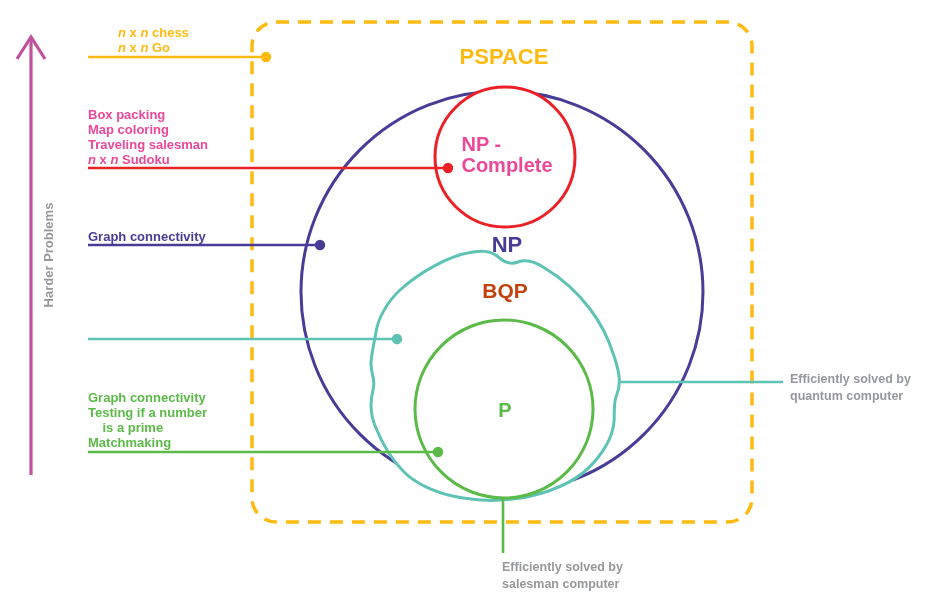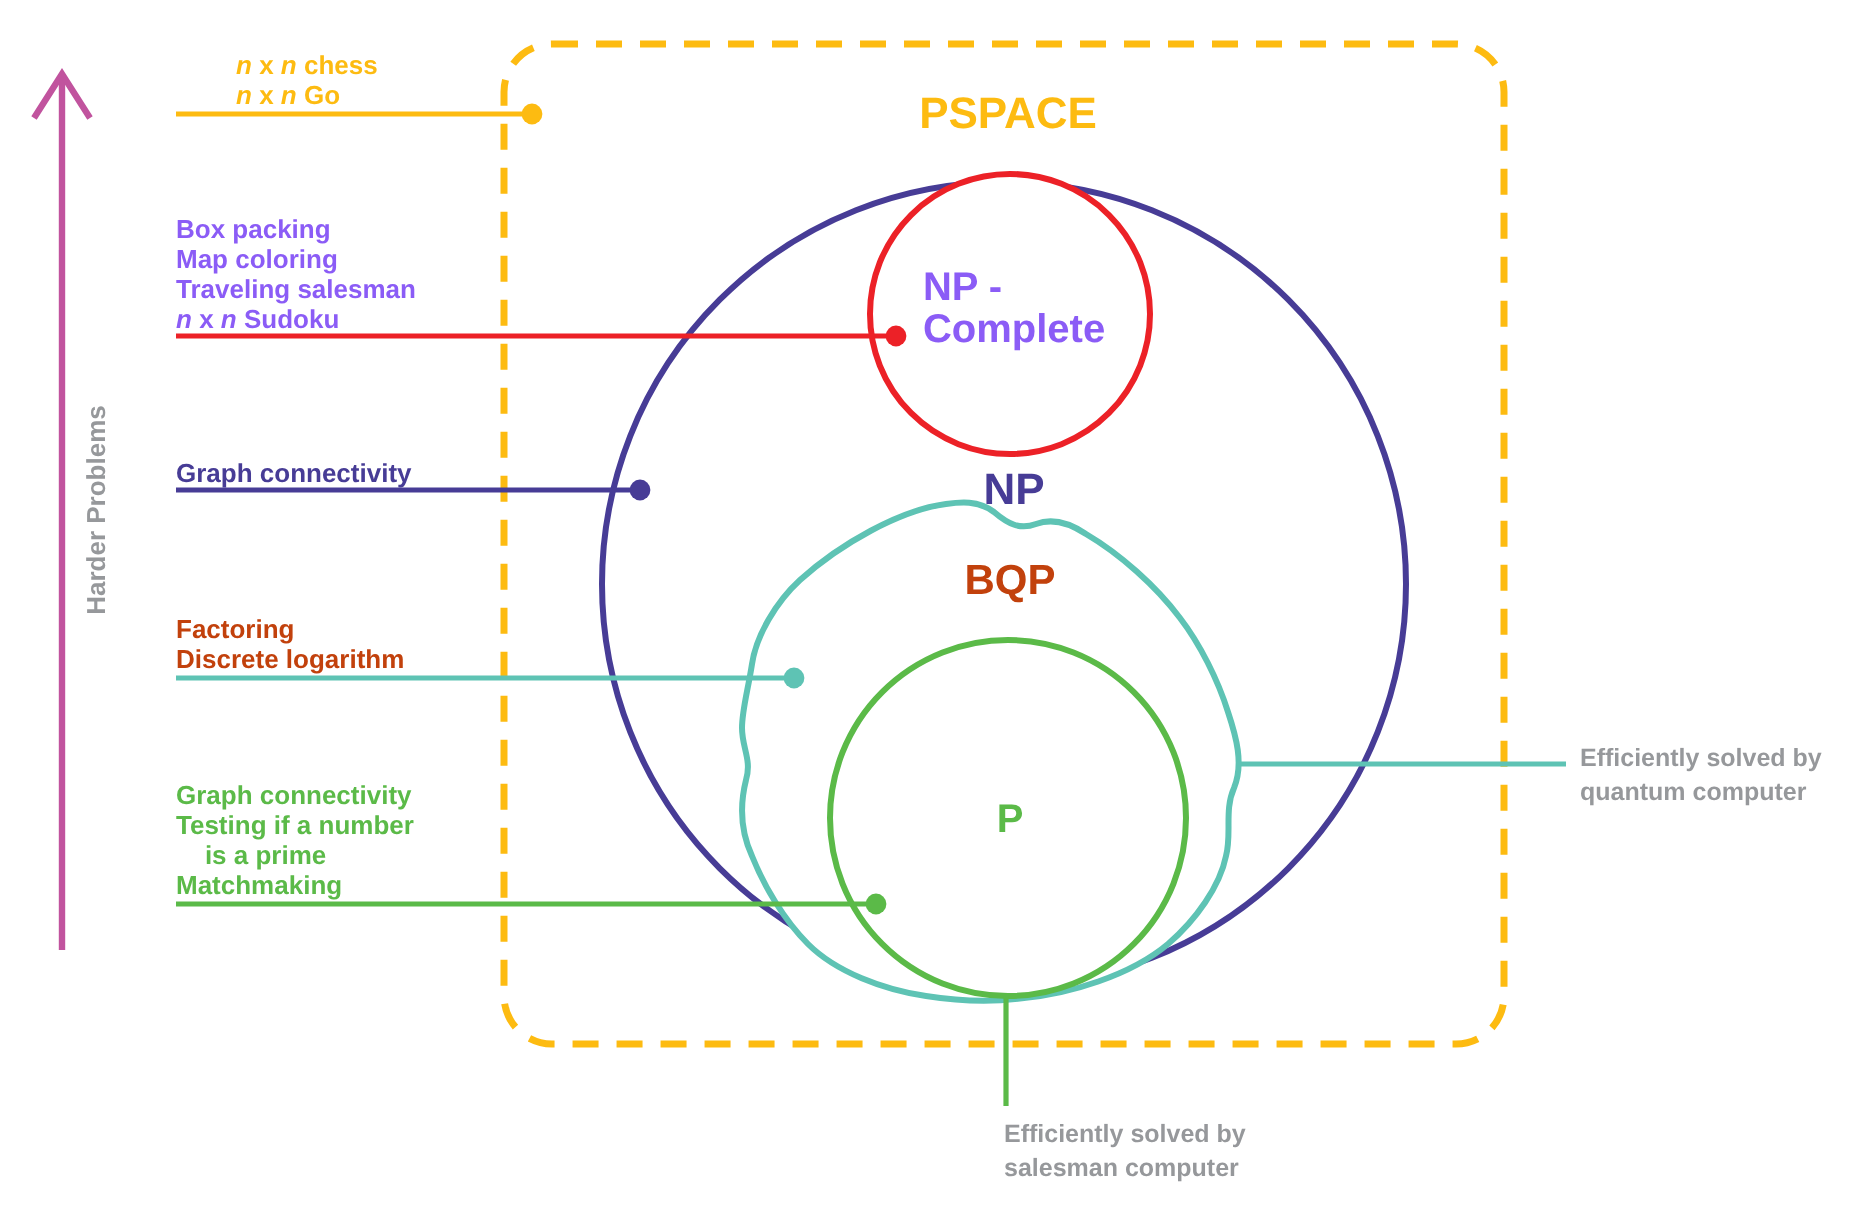--- a/index.html
+++ b/index.html
@@ -4,21 +4,21 @@
 <style>
   html,body{margin:0;padding:0;background:#ffffff;}
   .canvas{
     position:relative;width:925px;height:610px;background:#ffffff;overflow:hidden;
     font-family:"Liberation Sans", sans-serif;font-weight:bold;
   }
   .canvas svg{position:absolute;left:0;top:0;}
   .txt{position:absolute;white-space:nowrap;}
   .txt .ln{line-height:15px;font-size:13px;}
   .c-yellow{color:#FDBB11;}
-  .c-red{color:#8b5cf6;}
+  .c-red{color:#ec4899;}
   .c-navy{color:#473C96;}
   .c-teal{color:#c2410c;}
   .c-green{color:#5BBA48;}
   .c-gray{color:#96989B;}
   .set-label{position:absolute;transform:translateX(-50%);line-height:1;text-align:center;}
   .lbl-pspace{left:504px;top:46px;font-size:22px;}
   .lbl-npc{left:507px;top:134px;font-size:20px;text-align:left;}
   .lbl-npc .ln{line-height:21px;font-size:20px;}
   .lbl-np{left:507px;top:234px;font-size:22px;}
   .lbl-bqp{left:505px;top:280px;font-size:21px;}
@@ -114,24 +114,20 @@
     </div>
   <div class="txt grp-npc c-red">
       <div class="ln">Box packing</div>
       <div class="ln">Map coloring</div>
       <div class="ln">Traveling salesman</div>
       <div class="ln"><i>n</i> x <i>n</i> Sudoku</div>
     </div>
   <div class="txt grp-np c-navy">
       <div class="ln">Graph connectivity</div>
     </div>
-  <div class="txt grp-bqp c-teal">
-      <div class="ln">Factoring</div>
-      <div class="ln">Discrete logarithm</div>
-    </div>
   <div class="txt grp-p c-green">
       <div class="ln">Graph connectivity</div>
       <div class="ln">Testing if a number</div>
       <div class="ln">&nbsp;&nbsp;&nbsp;&nbsp;is a prime</div>
       <div class="ln">Matchmaking</div>
     </div>
 
   <div class="set-label lbl-pspace c-yellow">PSPACE</div>
   <div class="set-label lbl-npc c-red">
       <div class="ln">NP -</div>

